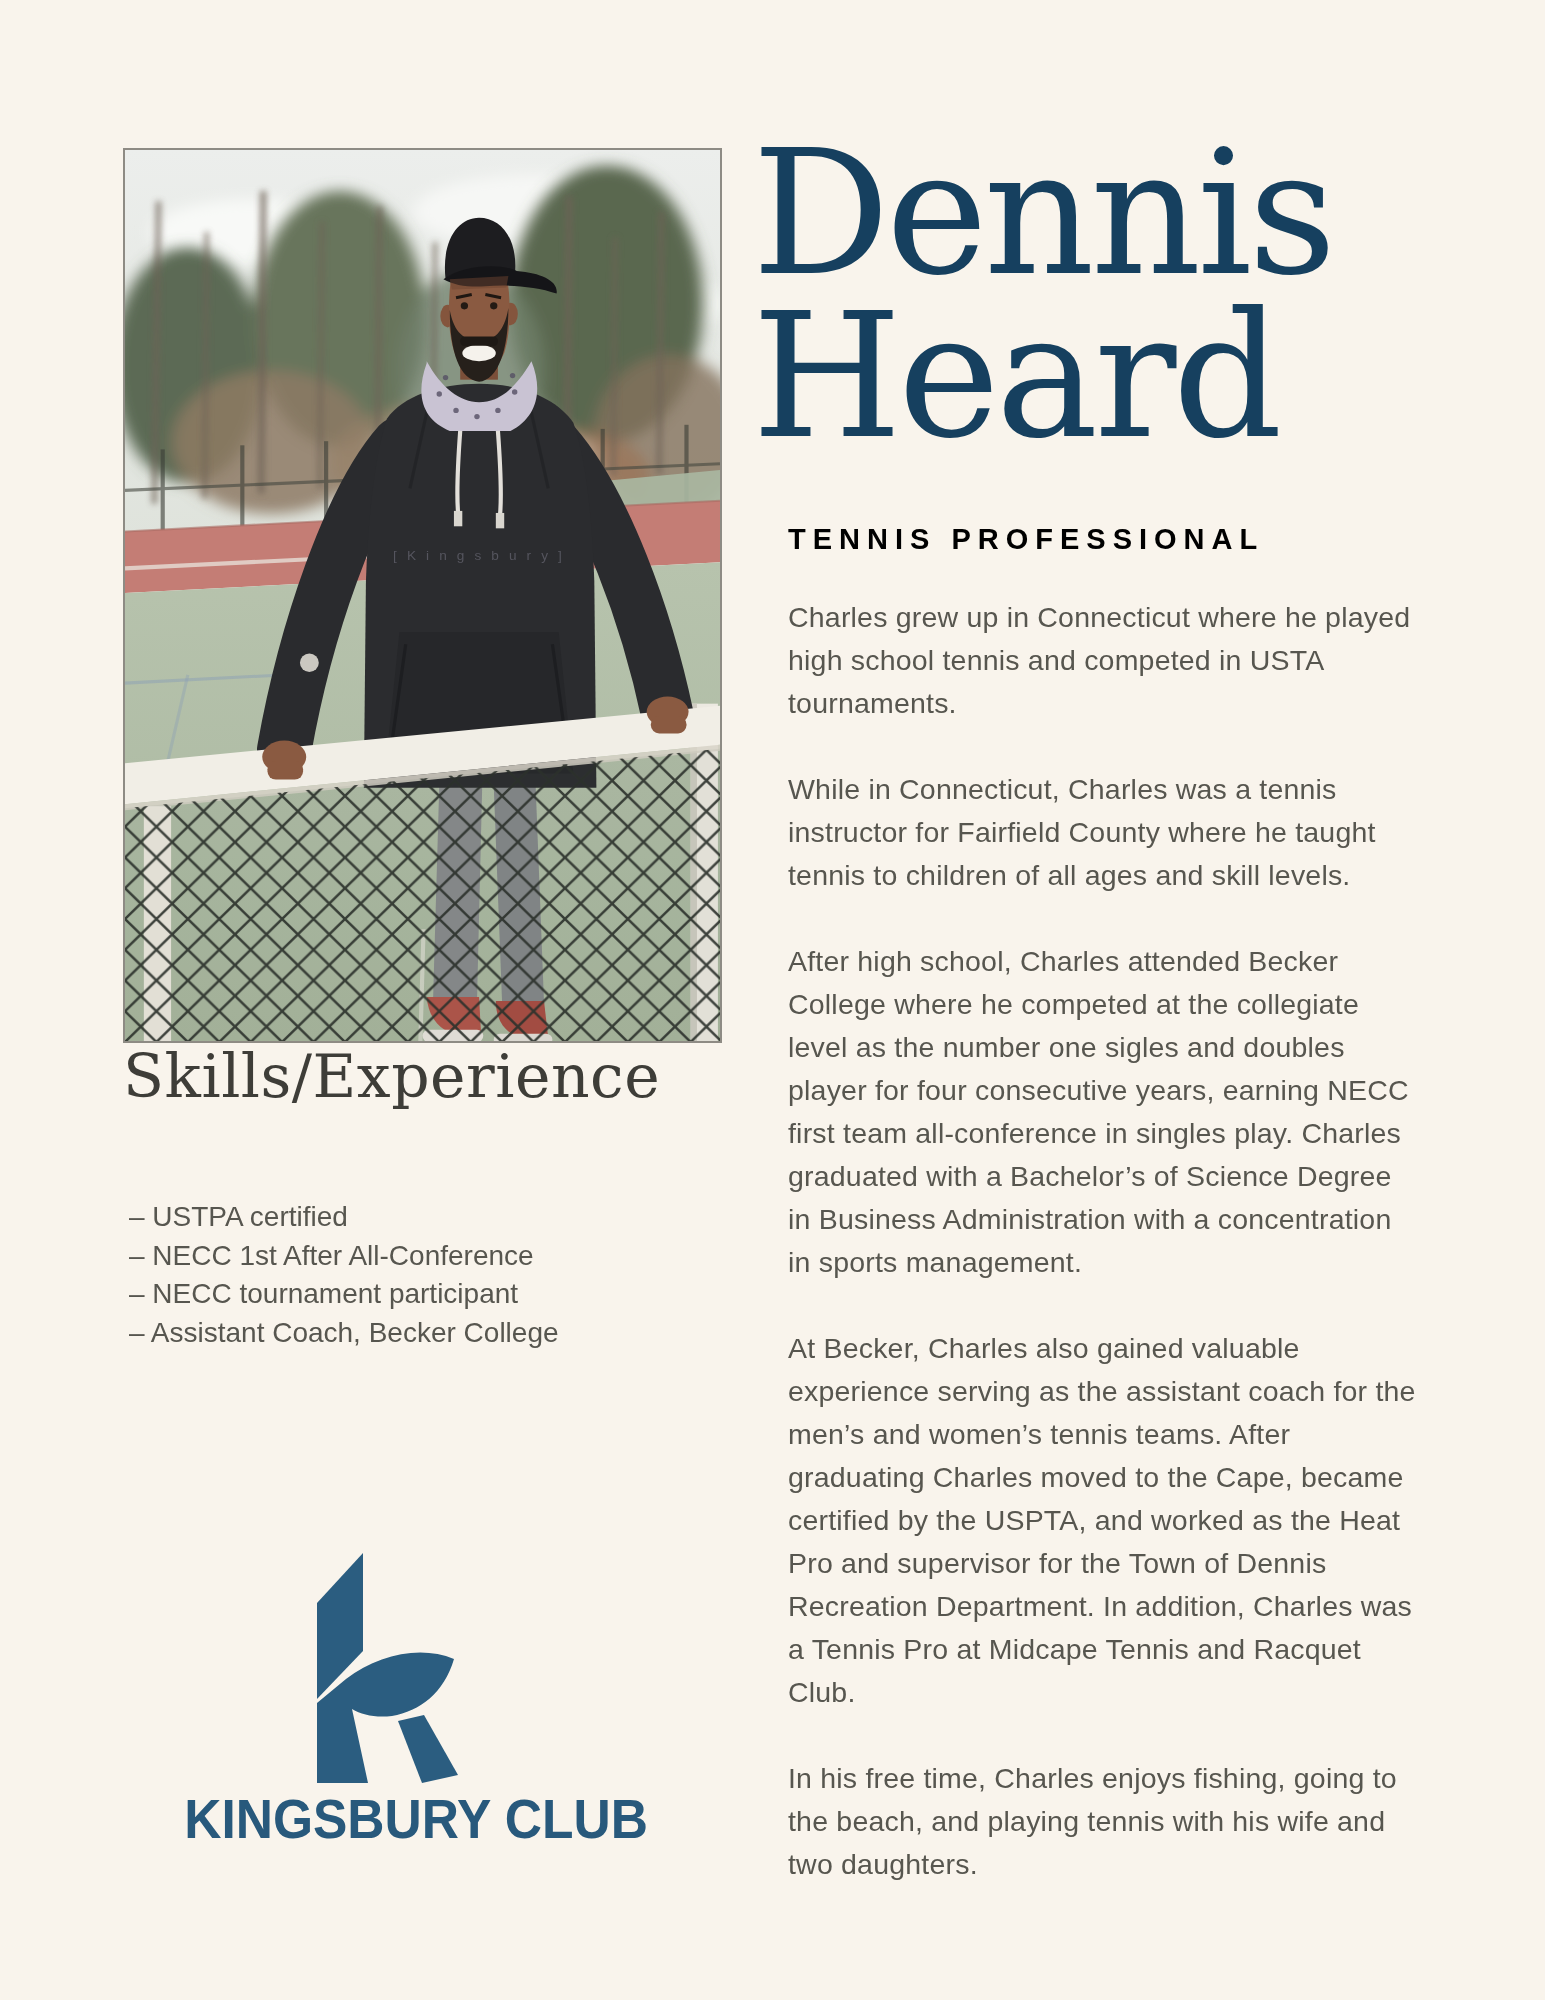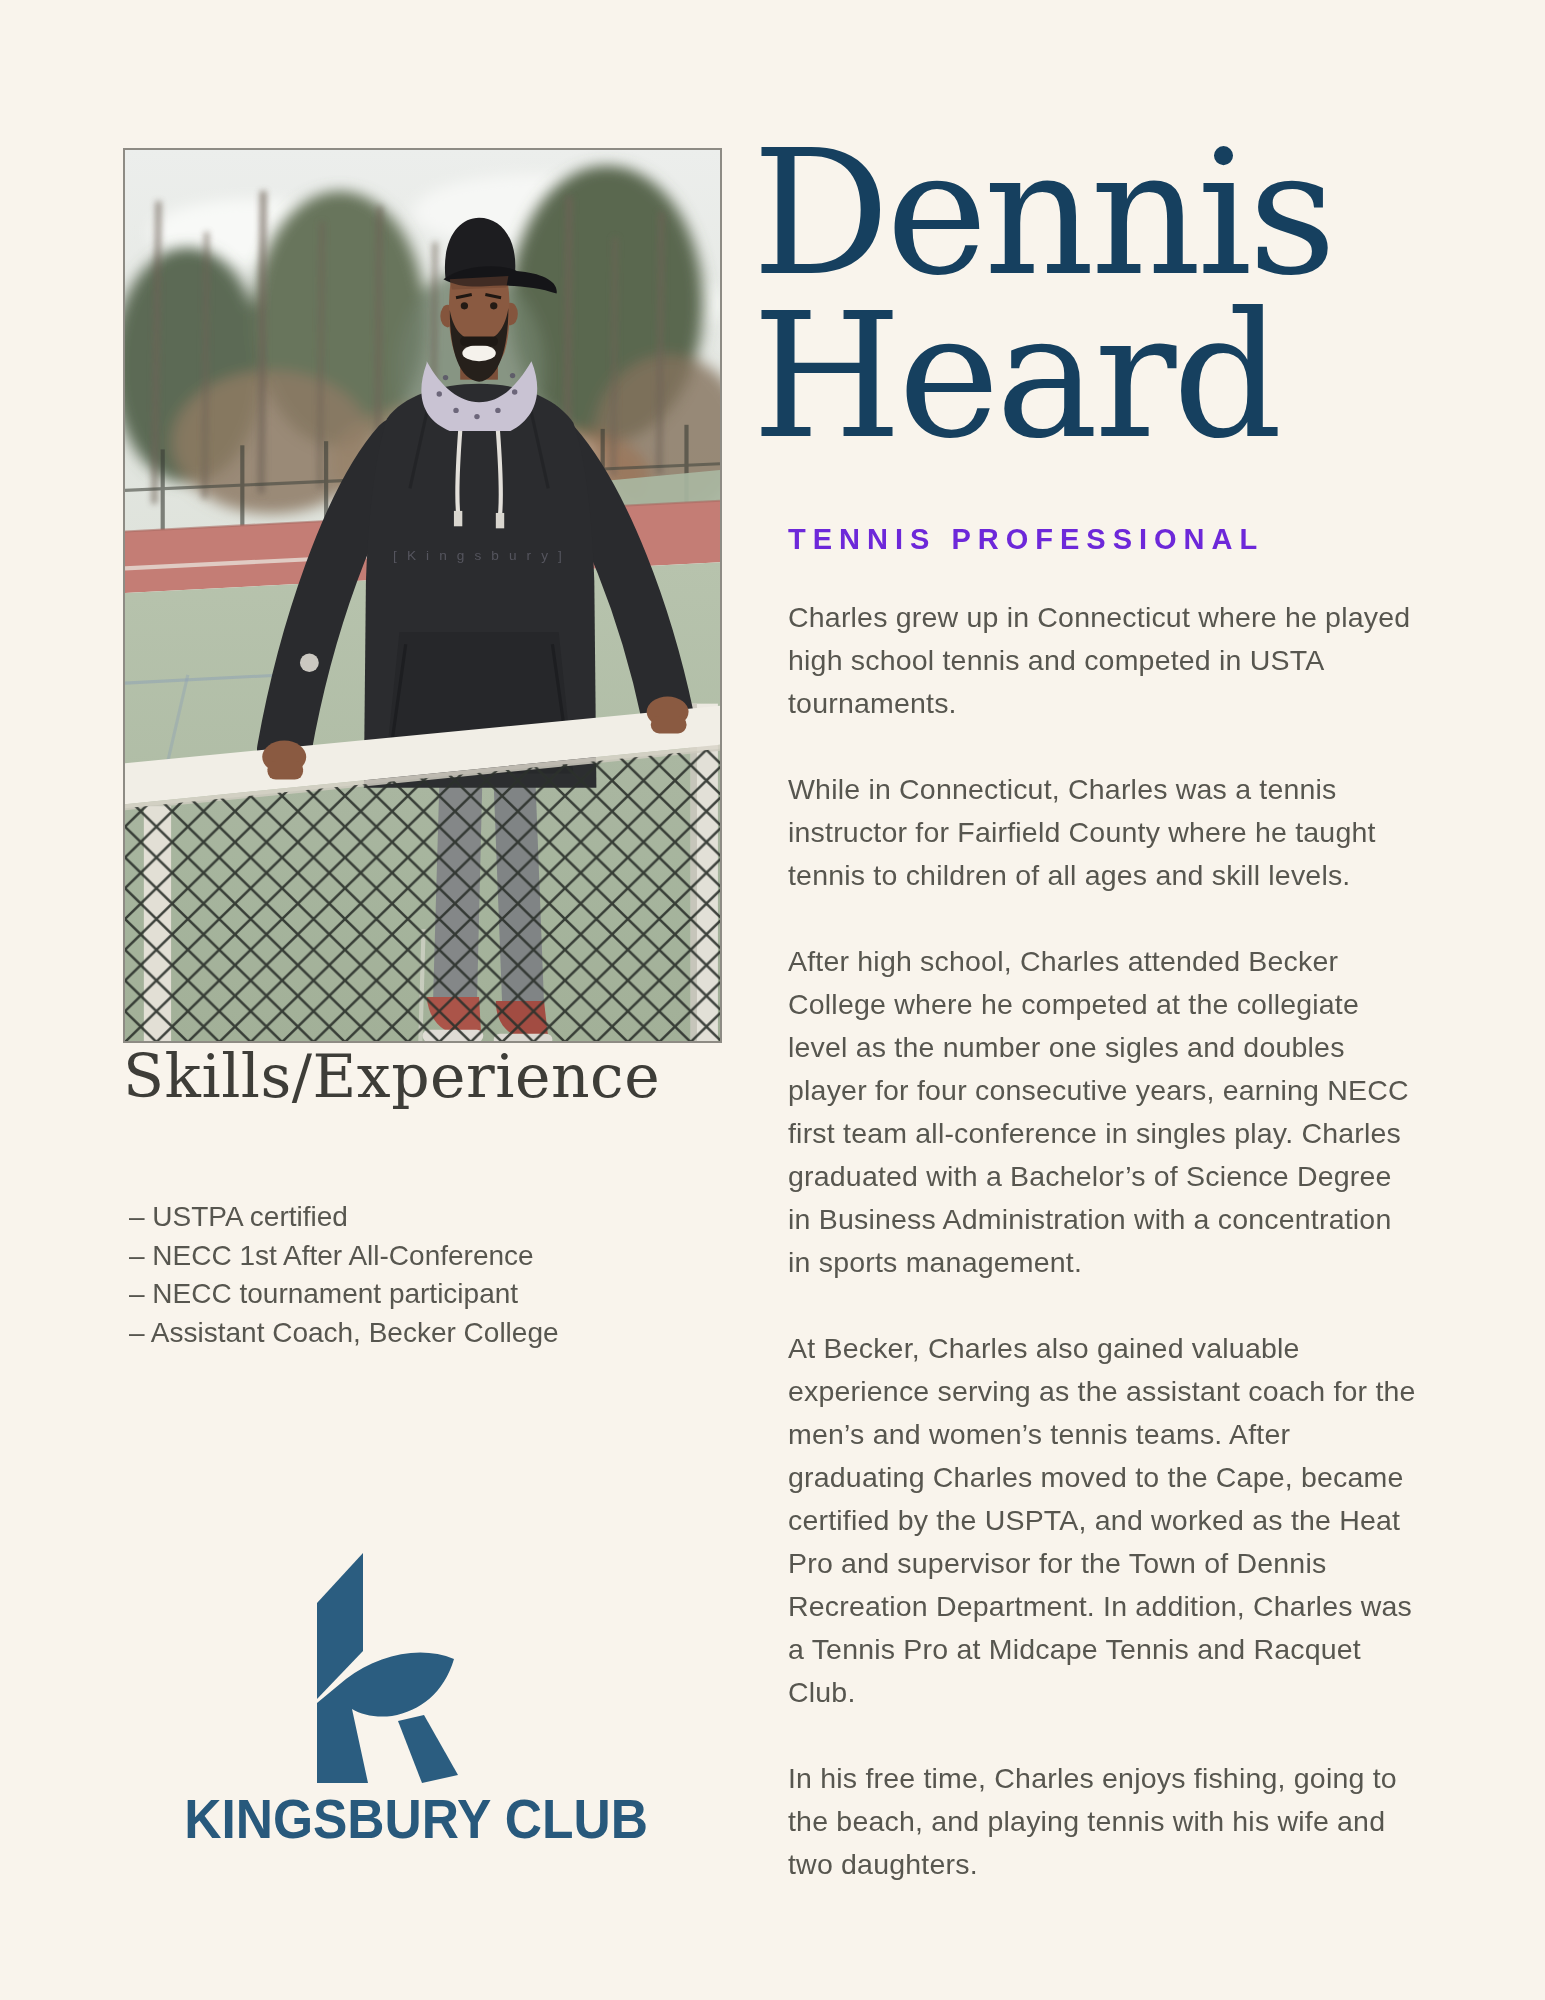--- a/index.html
+++ b/index.html
@@ -15,21 +15,21 @@
 
   
   .name-title{
     position:absolute;left:752px;top:132px;width:760px;
     font-family:"DejaVu Serif","Liberation Serif",serif;
     font-size:172px;line-height:163px;letter-spacing:-4px;
     color:#16405f;font-weight:400;
   }
   .role-subtitle{
     position:absolute;left:788px;top:523px;width:700px;
-    font-size:29px;letter-spacing:7px;font-weight:600;color:#6d28d9;
+    font-size:29px;letter-spacing:7px;font-weight:600;color:#000000;
   }
   .bio{
     position:absolute;left:788px;top:596px;width:628px;
     font-size:28.5px;line-height:43px;color:#57564f;letter-spacing:0.2px;
   }
   .bio p{margin:0 0 43px 0;}
 
   
   .skills-heading{
     position:absolute;left:123px;top:1040px;width:560px;

